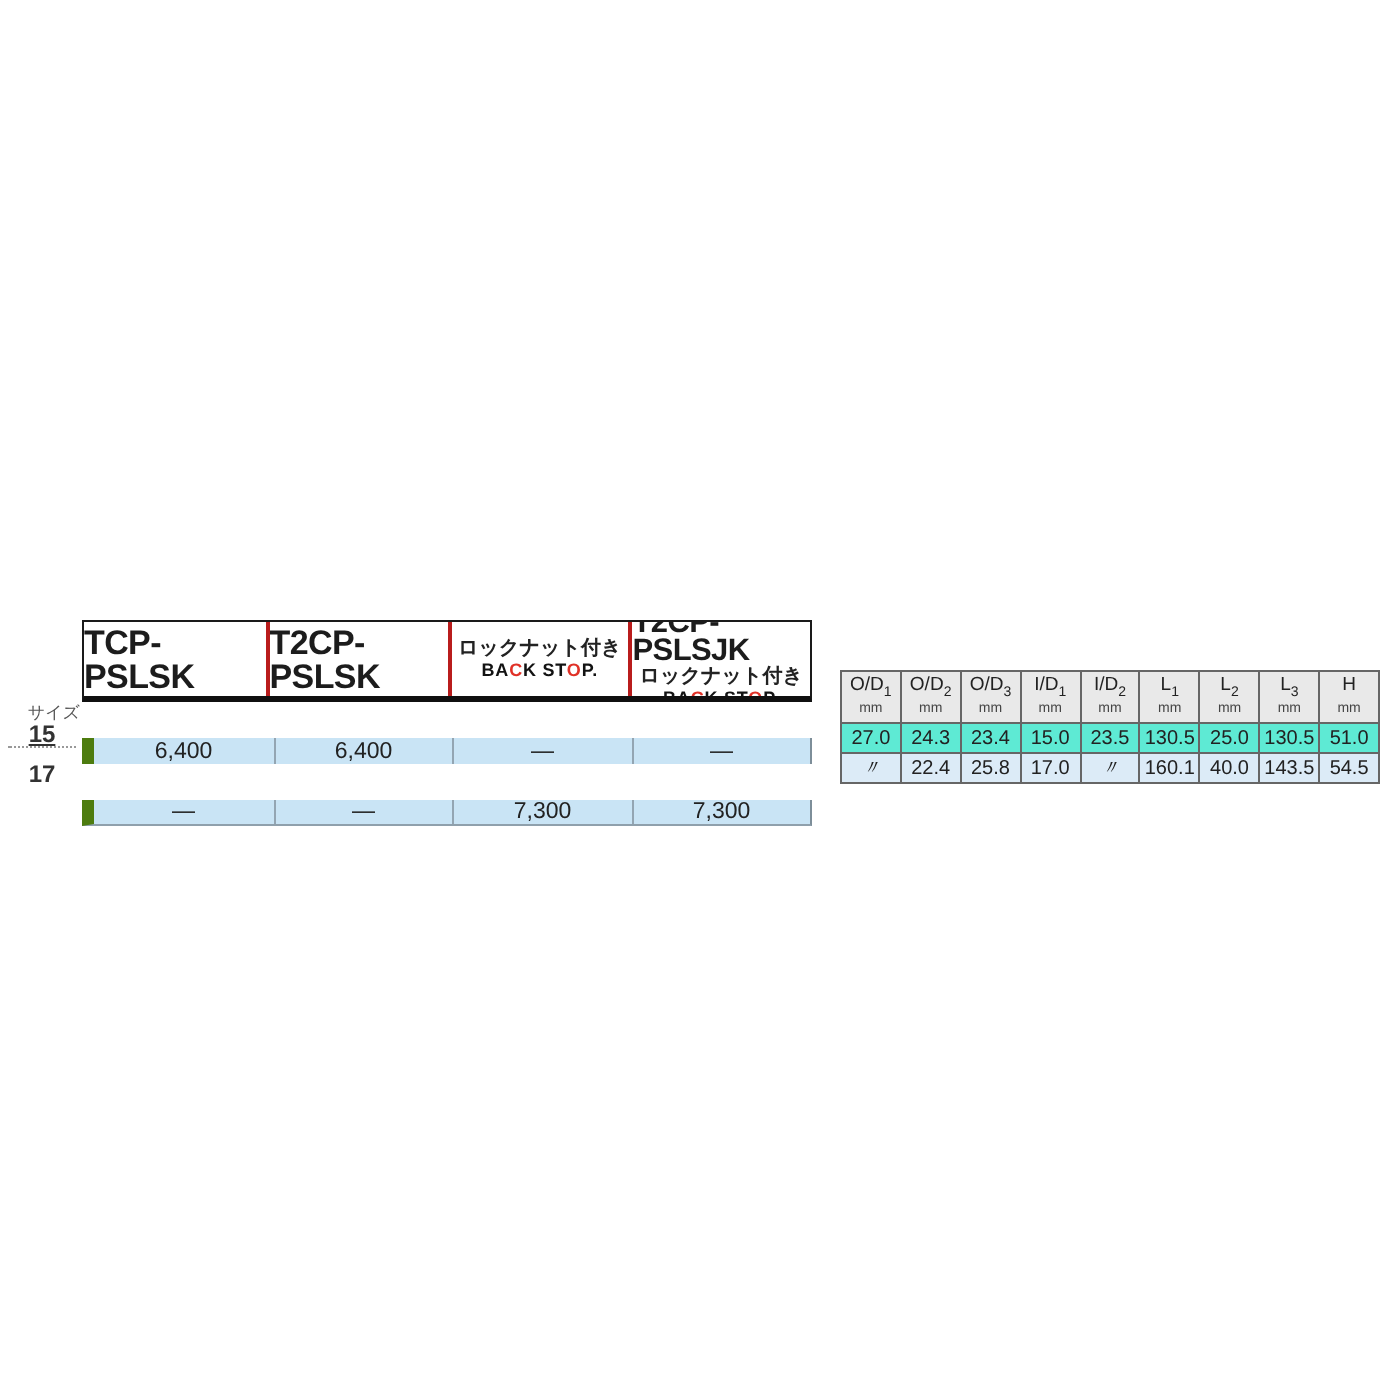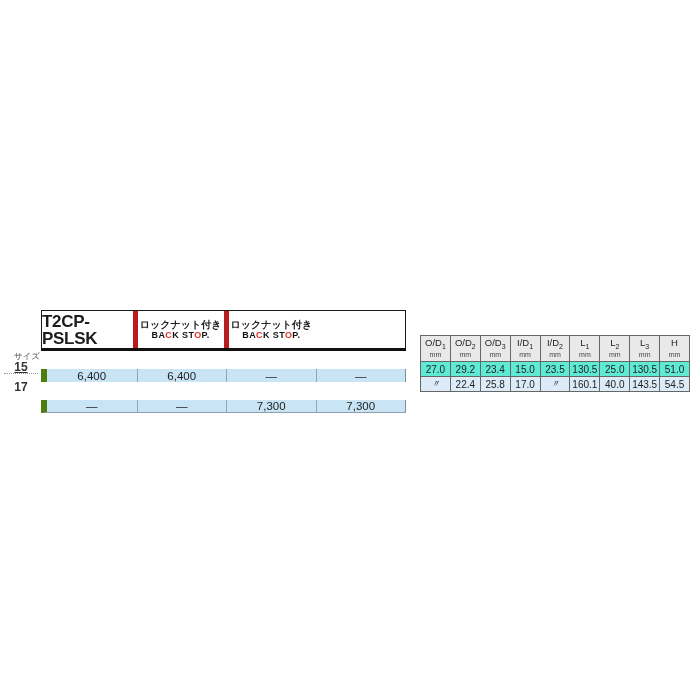--- a/index.html
+++ b/index.html
@@ -6,21 +6,21 @@
   html,body { width:700px; height:700px; background:#ffffff; overflow:hidden; }
   body { font-family:"Liberation Sans","DejaVu Sans",sans-serif; position:relative; color:#1c1c1c; }
 
   
   .price-table { position:absolute; left:41px; top:310px; width:365px; }
 
   .pt-header { display:grid; grid-template-columns:repeat(4,1fr);
                border:1px solid #1a1a1a; border-bottom:3px solid #101010;
                height:41px; background:#fff; }
   .pt-col { display:flex; flex-direction:column; justify-content:center; align-items:center;
-            border-left:5px solid #b91c1c; overflow:hidden; }
+            border-left:2px solid #b91c1c; overflow:hidden; }
   .pt-col:first-child { border-left:none; }
   .pname { font-weight:bold; font-size:17px; letter-spacing:-0.3px; color:#1c1c1c; line-height:17px; }
   .pt-col.with-sub .pname { font-size:15.5px; line-height:14px; }
   .psub { font-size:10px; font-weight:bold; color:#222; line-height:10px; margin-top:1px; }
   .backstop { font-size:9px; font-weight:bold; letter-spacing:0.4px; color:#121212; line-height:10px; }
   .backstop .red { color:#e03127; }
 
   .pt-band { height:12px; margin-top:0; background:#dcdcdc;
              border-left:1px solid #555; border-right:1px solid #555;
              display:flex; align-items:center; justify-content:center;
@@ -59,27 +59,31 @@
 </head>
 <body>
 
 <div class="size-header">サイズ</div>
 <div class="size-num first">15</div>
 <div class="size-num second">17</div>
 
 <div class="price-table">
   <div class="pt-header">
     <div class="pt-col">
+      <span class="pname">TCP-PSLSK</span>
+    </div>
+    <div class="pt-col">
       <span class="pname">T2CP-PSLSK</span>
     </div>
     <div class="pt-col with-sub">
       <span class="psub">ロックナット付き</span>
       <span class="backstop"><span>BA</span><span class="red">C</span><span>K ST</span><span class="red">O</span><span>P.</span></span>
     </div>
     <div class="pt-col with-sub">
+      <span class="pname">T2CP-PSLSJK</span>
       <span class="psub">ロックナット付き</span>
       <span class="backstop"><span>BA</span><span class="red">C</span><span>K ST</span><span class="red">O</span><span>P.</span></span>
     </div>
   </div>
 
 
   <div class="pt-row">
     <div class="pt-cell">6,400</div>
     <div class="pt-cell">6,400</div>
     <div class="pt-cell">—</div>
@@ -125,21 +129,21 @@
   <div class="sp-head">
     <span class="sp-main"><span>L</span><sub>3</sub></span>
     <span class="sp-unit">mm</span>
   </div>
   <div class="sp-head">
     <span class="sp-main"><span>H</span><sub></sub></span>
     <span class="sp-unit">mm</span>
   </div>
 
   <div class="sp-cell">27.0</div>
-  <div class="sp-cell">29.2</div>
+  <div class="sp-cell">24.3</div>
   <div class="sp-cell">23.4</div>
   <div class="sp-cell">15.0</div>
   <div class="sp-cell">23.5</div>
   <div class="sp-cell">130.5</div>
   <div class="sp-cell">25.0</div>
   <div class="sp-cell">130.5</div>
   <div class="sp-cell">51.0</div>
 
   <div class="sp-cell r2 ditto">〃</div>
   <div class="sp-cell r2">22.4</div>

